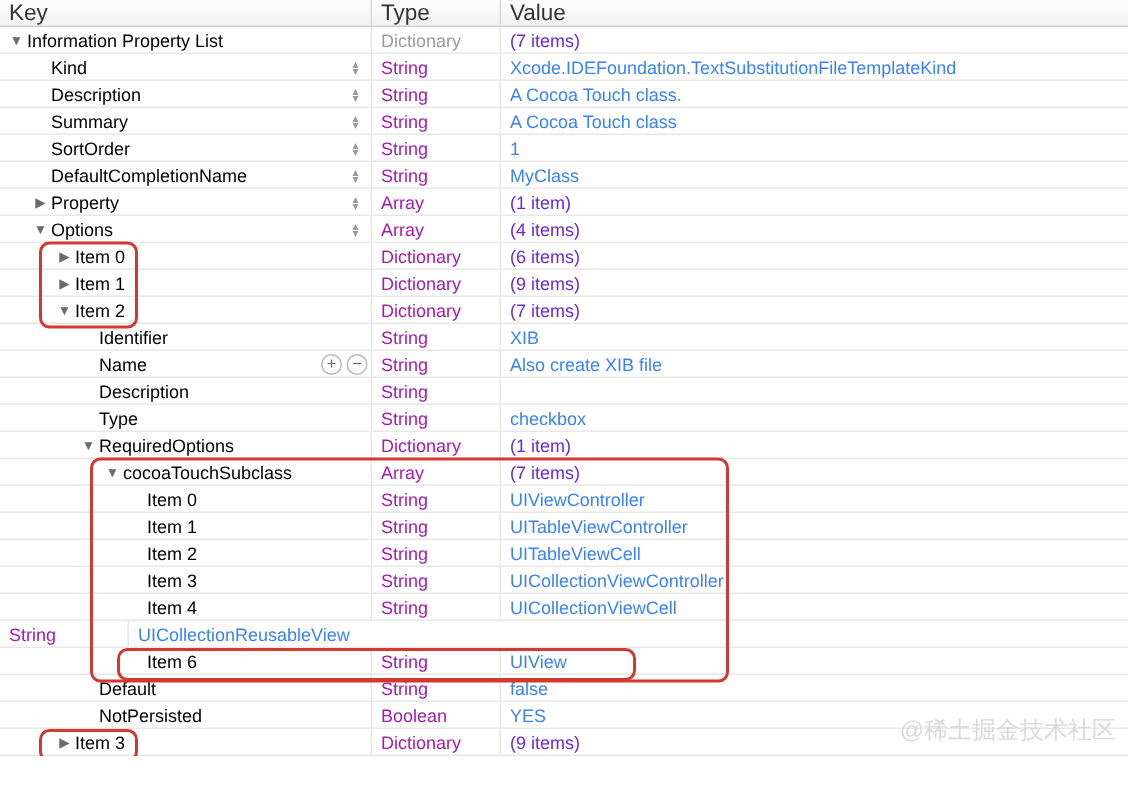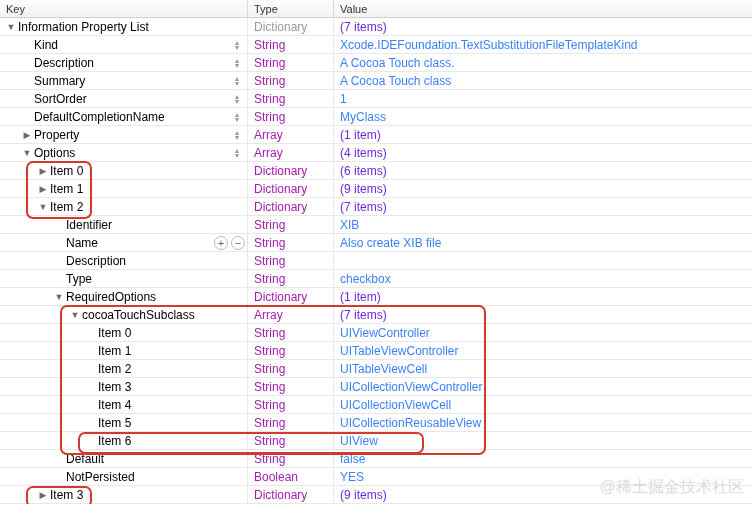--- a/index.html
+++ b/index.html
@@ -11,21 +11,21 @@
   width: 752px;
   position: relative;
 }
 .plist-table { width: 100%; }
 .header-row {
   display: flex;
   background: linear-gradient(#fdfdfd, #f2f2f2);
   border-bottom: 1px solid #d0d0d0;
   height: 18px;
   line-height: 18px;
-  font-size: 11px;
+  font-size: 15px;
   color: #333;
 }
 .col-key { width: 248px; padding-left: 6px; border-right: 1px solid #d8d8d8; }
 .col-type { width: 86px; padding-left: 6px; border-right: 1px solid #d8d8d8; }
 .col-value { flex: 1; padding-left: 6px; }
 .row {
   display: flex;
   height: 18px;
   line-height: 18px;
   border-bottom: 1px solid #e8e8e8;
@@ -323,25 +323,20 @@
       <div class="row">
         <div class="key-cell">
           <span class="indent" style="width: 86px;"></span>
           <span class="tri"></span>
           <span>Item 4</span>
         </div>
         <div class="type-cell">String</div>
         <div class="value-cell">UICollectionViewCell</div>
       </div>
       <div class="row">
-        <div class="key-cell">
-          <span class="indent" style="width: 86px;"></span>
-          <span class="tri"></span>
-          <span>Item 5</span>
-        </div>
         <div class="type-cell">String</div>
         <div class="value-cell">UICollectionReusableView</div>
       </div>
       <div class="row">
         <div class="key-cell">
           <span class="indent" style="width: 86px;"></span>
           <span class="tri"></span>
           <span>Item 6</span>
         </div>
         <div class="type-cell">String</div>

